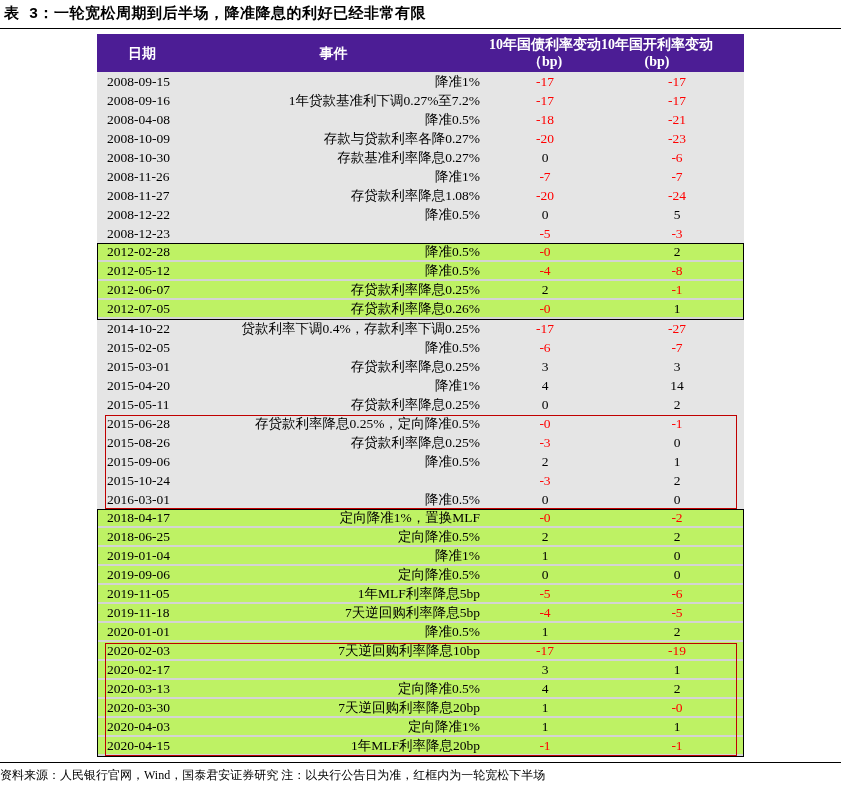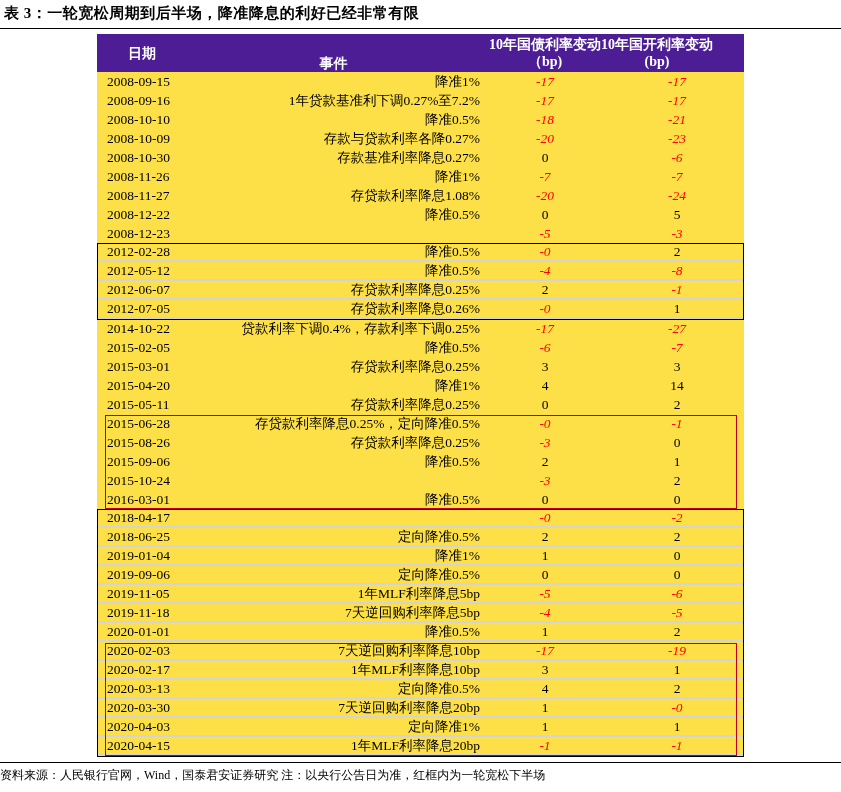--- a/index.html
+++ b/index.html
@@ -1,36 +1,36 @@
 <!DOCTYPE html>
 <html><head>
 <meta charset="utf-8">
 <style>
   html, body { margin:0; padding:0; background:#ffffff; }
   body { width:841px; height:792px; position:relative; overflow:hidden;
          font-family:"Liberation Serif", "DejaVu Serif", serif; color:#000; }
-  .title { position:absolute; left:4px; top:4px; font-size:15px; font-weight:bold; letter-spacing:0.5px; white-space:nowrap; }
+  .title { position:absolute; left:4px; top:4px; font-size:15px; font-weight:bold; letter-spacing:0.5px; white-space:nowrap;font-family:Liberation Mono, monospace; }
   .title-rule { position:absolute; left:0; top:28px; width:841px; height:0; border-top:1.5px solid #000; }
   .table { position:absolute; left:97px; top:34px; width:647px; }
   .thead { background:#4c1d95; color:#fff; height:38px; position:relative; font-weight:bold; font-size:14px; }
   .th { position:absolute; top:0; height:38px; display:flex; flex-direction:column; align-items:center; justify-content:center; line-height:17px; }
   .th-date { left:0; width:90px; }
-  .th-event { left:90px; width:293px;justify-content:flex-end; }
+  .th-event { left:90px; width:293px; }
   .th-gov { left:383px; width:130px; }
   .th-cdb { left:493px; width:134px; }
   .rows { position:relative; }
   .row { position:relative; height:19px; font-size:13.5px; line-height:19px; white-space:nowrap; }
-  .row.gray { background:#fde047; }
-  .row.white { background:#fde047; border-bottom:2px solid #d4d4d4; height:17px; line-height:18px; }
+  .row.gray { background:#e5e5e5; }
+  .row.white { background:#bef264; border-bottom:2px solid #d4d4d4; height:17px; line-height:18px; }
   .c { position:absolute; top:0; height:100%; }
   .c-date { left:10px; width:80px; }
   .c-event { left:95px; width:288px;text-align:right; }
   .c-gov { left:383px; width:130px; text-align:center; }
   .c-cdb { left:513px; width:134px; text-align:center; }
-  .neg { color:#ff0000;font-style:italic; }
+  .neg { color:#ff0000; }
   .box { position:absolute; pointer-events:none; box-sizing:border-box; }
   .box.black { border:1.5px solid #000; }
   .box.red { border:1.5px solid #c00000; }
   .footer-rule { position:absolute; left:0; top:762px; width:841px; border-top:1.5px solid #000; }
   .footer { position:absolute; left:0; top:767px; font-size:12px; white-space:nowrap; }
 </style>
 </head>
 <body>
 
 <div class="title">表 3：一轮宽松周期到后半场，降准降息的利好已经非常有限</div>
@@ -60,21 +60,21 @@
         <div class="c c-gov neg">-17</div>
         <div class="c c-cdb neg">-17</div>
       </div>
       <div class="row gray">
         <div class="c c-date">2008-09-16</div>
         <div class="c c-event">1年贷款基准利下调0.27%至7.2%</div>
         <div class="c c-gov neg">-17</div>
         <div class="c c-cdb neg">-17</div>
       </div>
       <div class="row gray">
-        <div class="c c-date">2008-10-10</div>
+        <div class="c c-date">2008-04-08</div>
         <div class="c c-event">降准0.5%</div>
         <div class="c c-gov neg">-18</div>
         <div class="c c-cdb neg">-21</div>
       </div>
       <div class="row gray">
         <div class="c c-date">2008-10-09</div>
         <div class="c c-event">存款与贷款利率各降0.27%</div>
         <div class="c c-gov neg">-20</div>
         <div class="c c-cdb neg">-23</div>
       </div>
@@ -185,20 +185,21 @@
         <div class="c c-cdb">2</div>
       </div>
       <div class="row gray">
         <div class="c c-date">2016-03-01</div>
         <div class="c c-event">降准0.5%</div>
         <div class="c c-gov">0</div>
         <div class="c c-cdb">0</div>
       </div>
       <div class="row white">
         <div class="c c-date">2018-04-17</div>
+        <div class="c c-event">定向降准1%，置换MLF</div>
         <div class="c c-gov neg">-0</div>
         <div class="c c-cdb neg">-2</div>
       </div>
       <div class="row white">
         <div class="c c-date">2018-06-25</div>
         <div class="c c-event">定向降准0.5%</div>
         <div class="c c-gov">2</div>
         <div class="c c-cdb">2</div>
       </div>
       <div class="row white">
@@ -232,21 +233,20 @@
         <div class="c c-cdb">2</div>
       </div>
       <div class="row white">
         <div class="c c-date">2020-02-03</div>
         <div class="c c-event">7天逆回购利率降息10bp</div>
         <div class="c c-gov neg">-17</div>
         <div class="c c-cdb neg">-19</div>
       </div>
       <div class="row white">
         <div class="c c-date">2020-02-17</div>
-        <div class="c c-event">1年MLF利率降息10bp</div>
         <div class="c c-gov">3</div>
         <div class="c c-cdb">1</div>
       </div>
       <div class="row white">
         <div class="c c-date">2020-03-13</div>
         <div class="c c-event">定向降准0.5%</div>
         <div class="c c-gov">4</div>
         <div class="c c-cdb">2</div>
       </div>
       <div class="row white">

